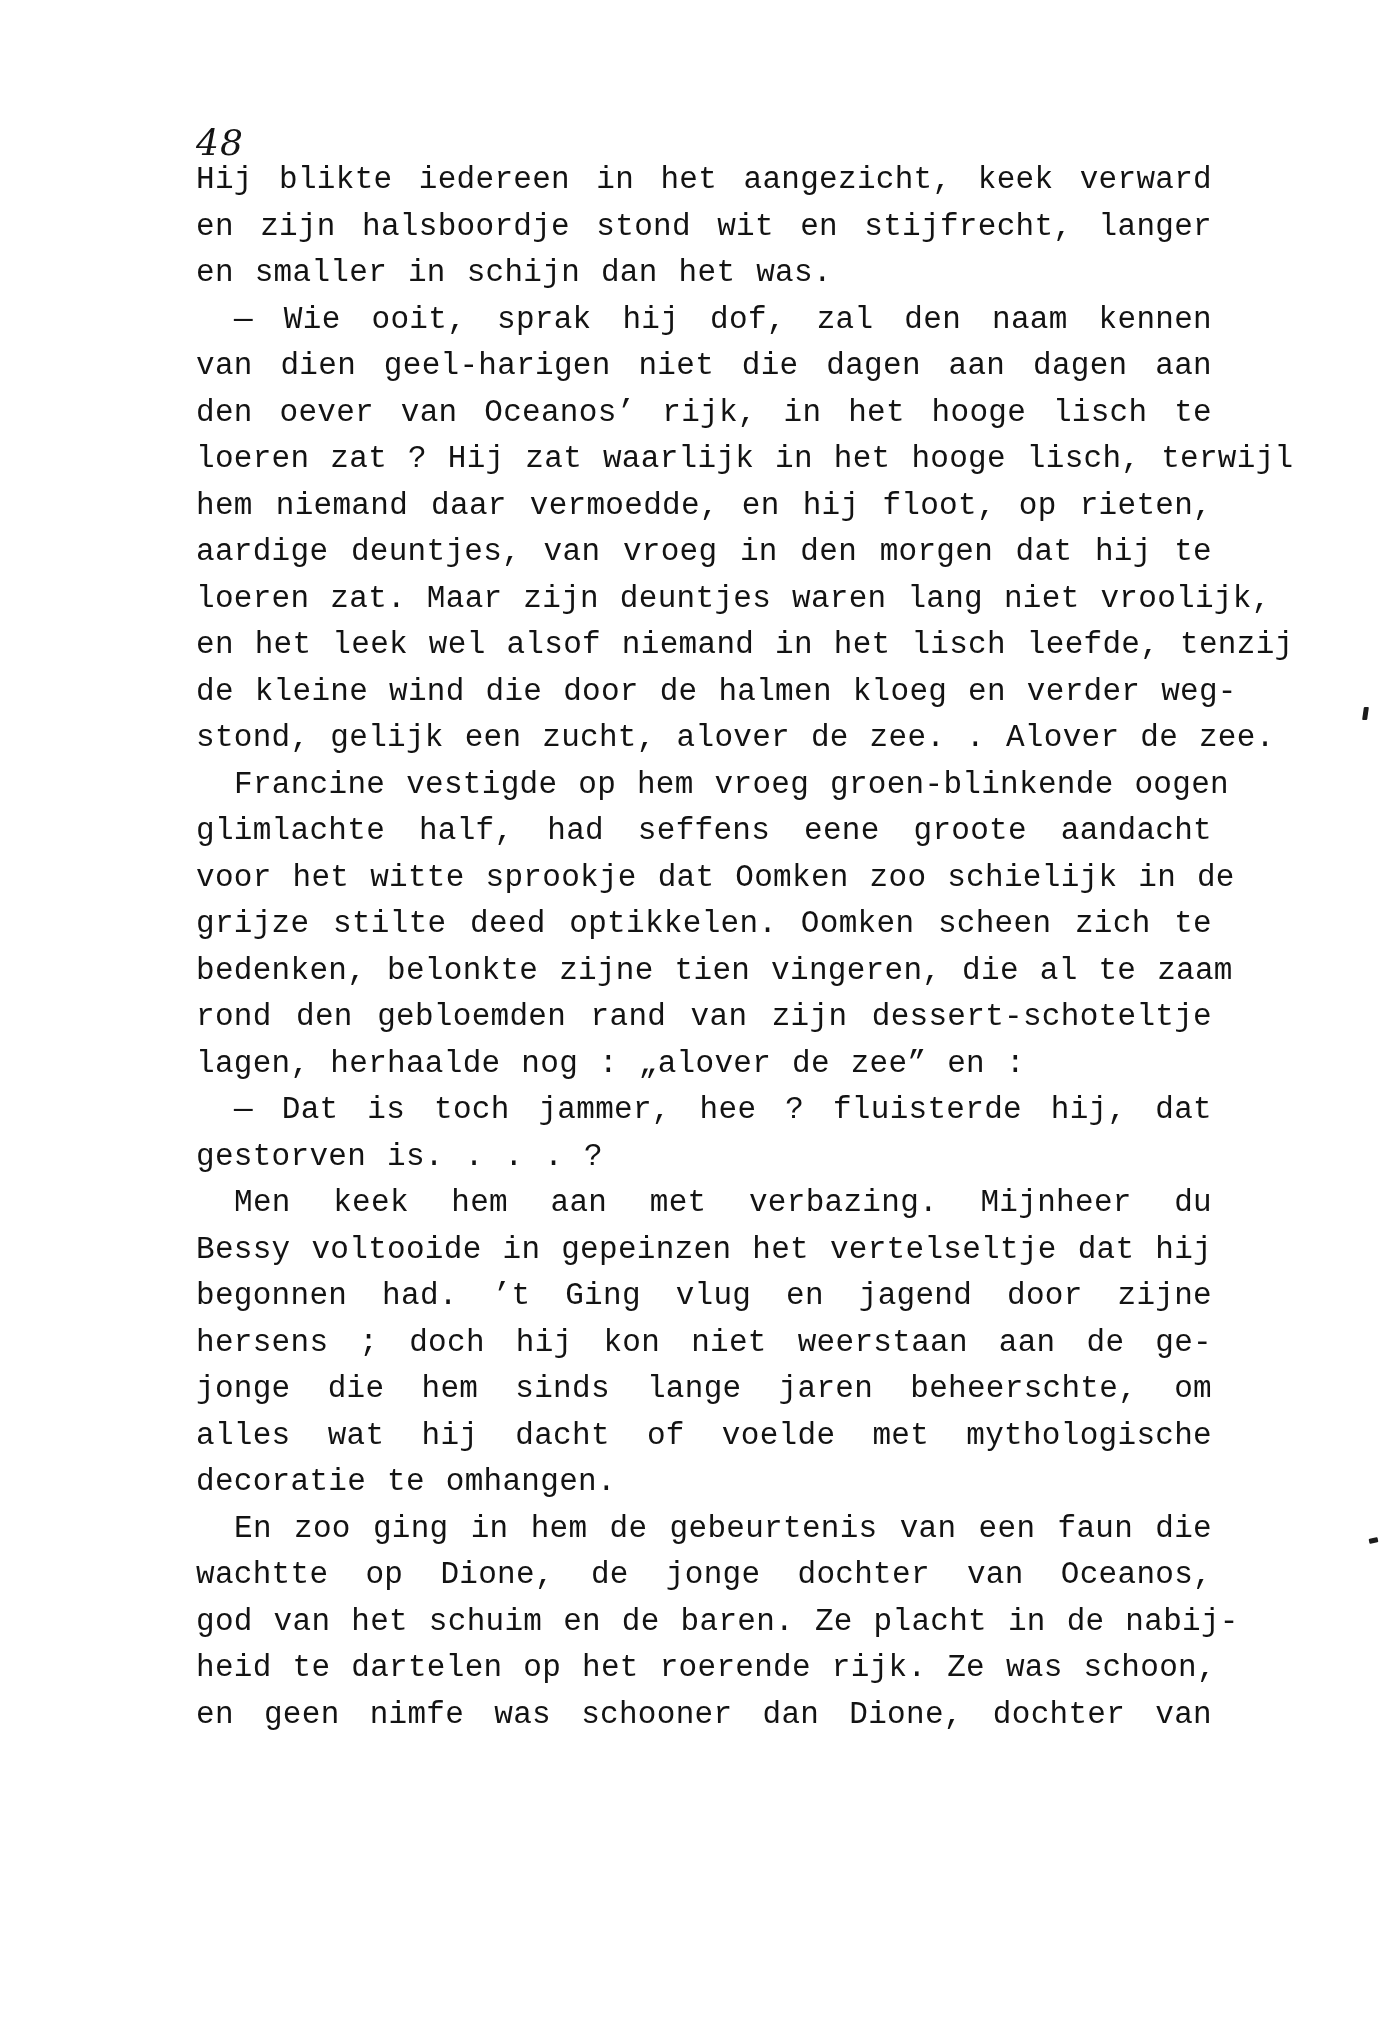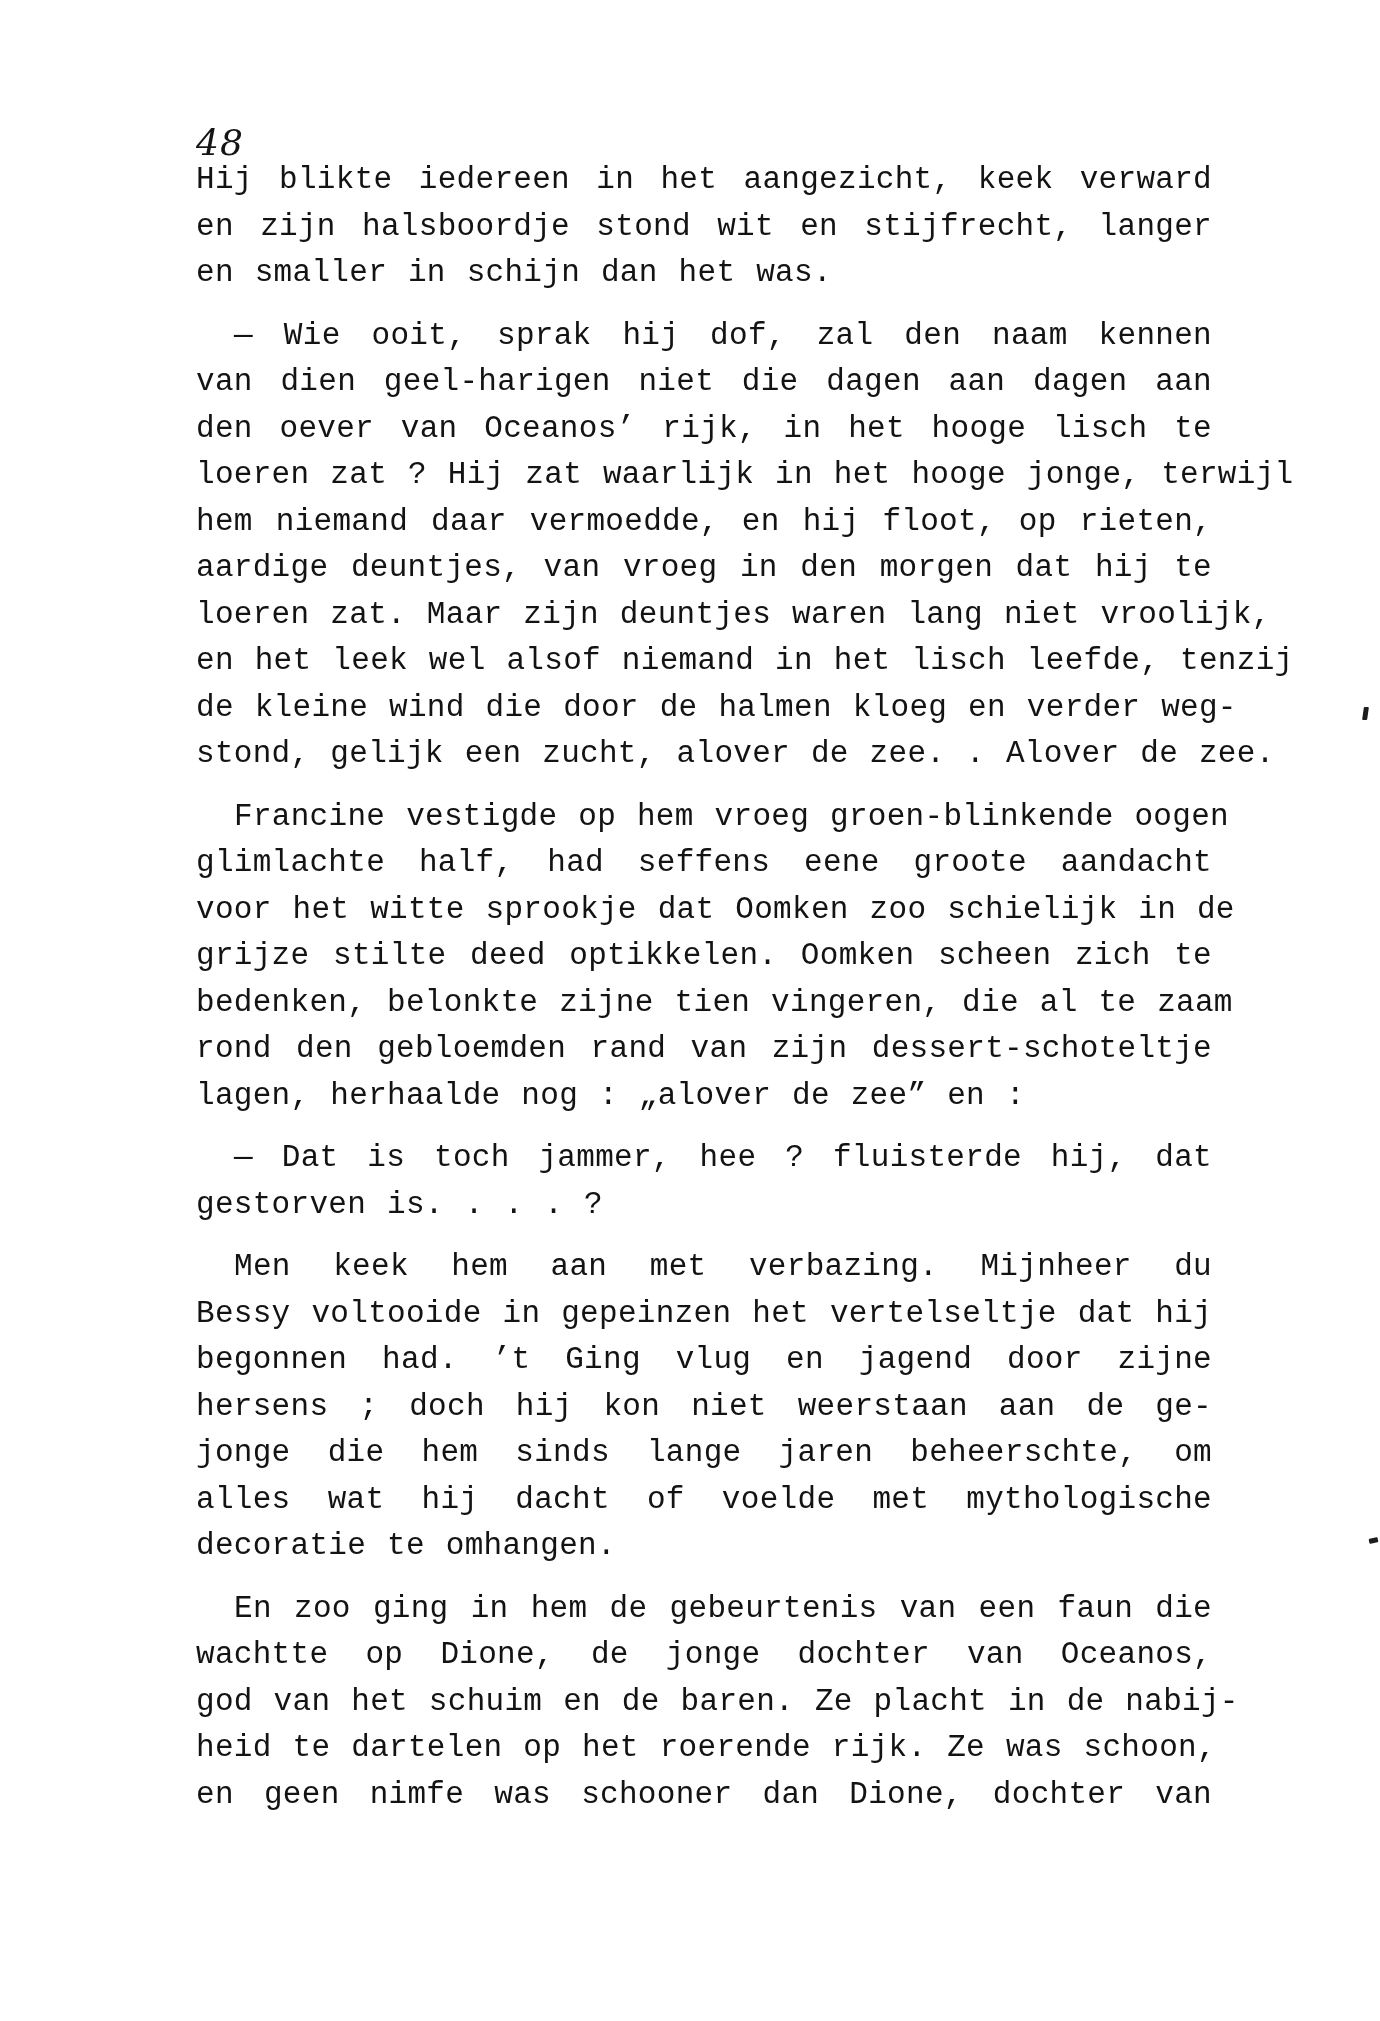--- a/index.html
+++ b/index.html
@@ -40,21 +40,20 @@
     text-align: justify;
     text-align-last: justify;
     white-space: nowrap;
     color: #131313;
   }
   .line.end {
     text-align-last: left;
   }
   .line.indent {
     text-indent: 38px;
-    margin-top: 16px;
   }
   .artifact {
     position: absolute;
     background: #1c1c1c;
   }
   .artifact.a1 {
     left: 1363px;
     top: 707px;
     width: 5px;
     height: 13px;
@@ -77,21 +76,21 @@
 
   <div class="page-number">48</div>
 
   <section class="textblock">
     <div class="line">Hij blikte iedereen in het aangezicht, keek verward</div>
     <div class="line">en zijn halsboordje stond wit en stijfrecht, langer</div>
     <div class="line end">en smaller in schijn dan het was.</div>
     <div class="line indent">— Wie ooit, sprak hij dof, zal den naam kennen</div>
     <div class="line">van dien geel-harigen niet die dagen aan dagen aan</div>
     <div class="line">den oever van Oceanos’ rijk, in het hooge lisch te</div>
-    <div class="line">loeren zat ? Hij zat waarlijk in het hooge jonge, terwijl</div>
+    <div class="line">loeren zat ? Hij zat waarlijk in het hooge lisch, terwijl</div>
     <div class="line">hem niemand daar vermoedde, en hij floot, op rieten,</div>
     <div class="line">aardige deuntjes, van vroeg in den morgen dat hij te</div>
     <div class="line">loeren zat. Maar zijn deuntjes waren lang niet vroolijk,</div>
     <div class="line">en het leek wel alsof niemand in het lisch leefde, tenzij</div>
     <div class="line">de kleine wind die door de halmen kloeg en verder weg-</div>
     <div class="line">stond, gelijk een zucht, alover de zee. . Alover de zee.</div>
     <div class="line indent">Francine vestigde op hem vroeg groen-blinkende oogen</div>
     <div class="line">glimlachte half, had seffens eene groote aandacht</div>
     <div class="line">voor het witte sprookje dat Oomken zoo schielijk in de</div>
     <div class="line">grijze stilte deed optikkelen. Oomken scheen zich te</div>

